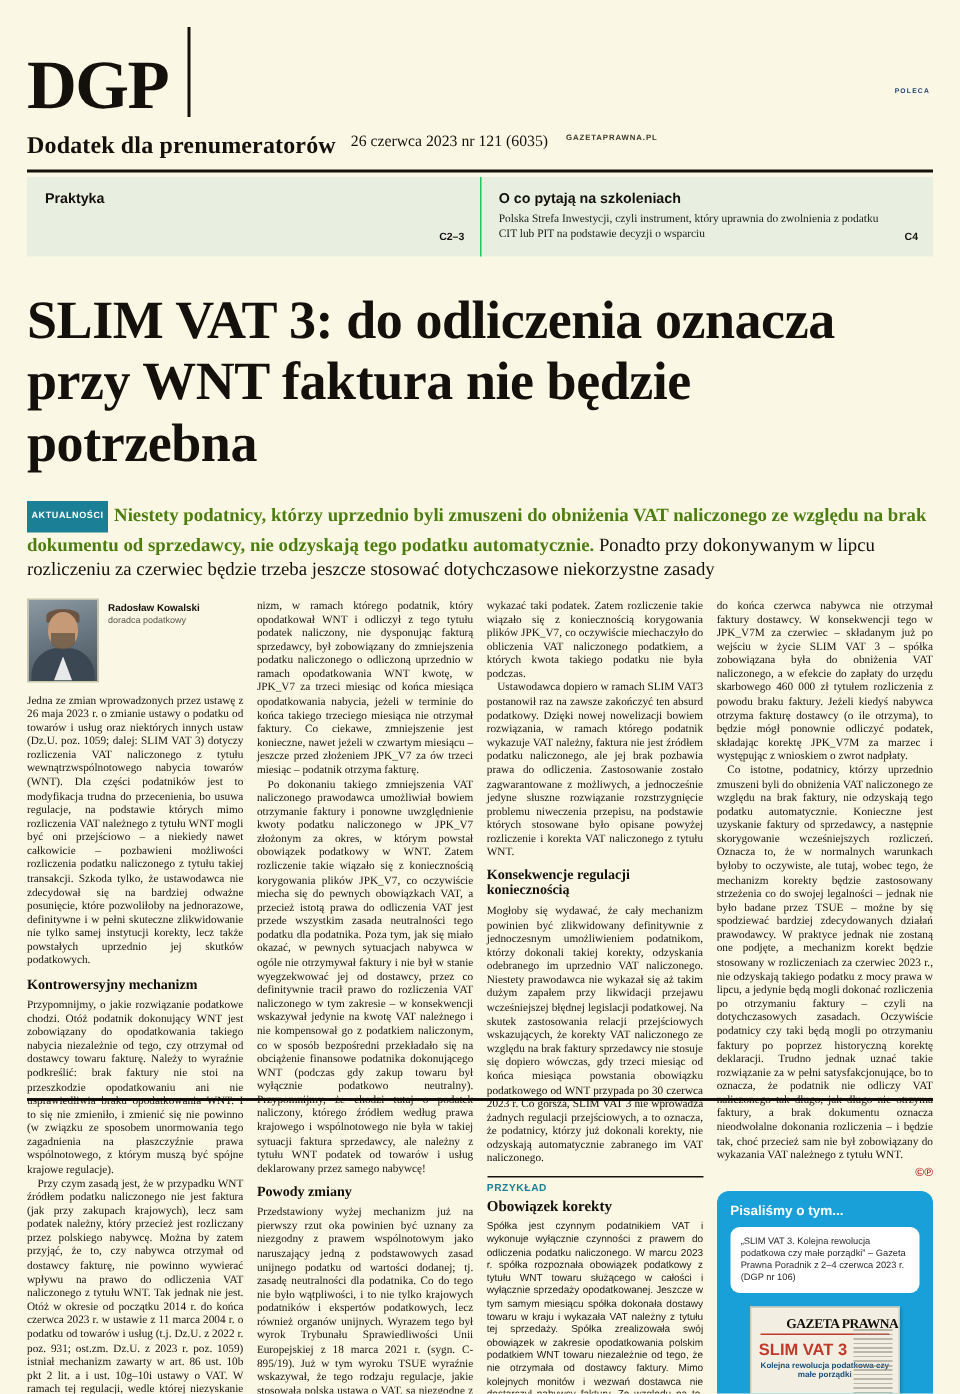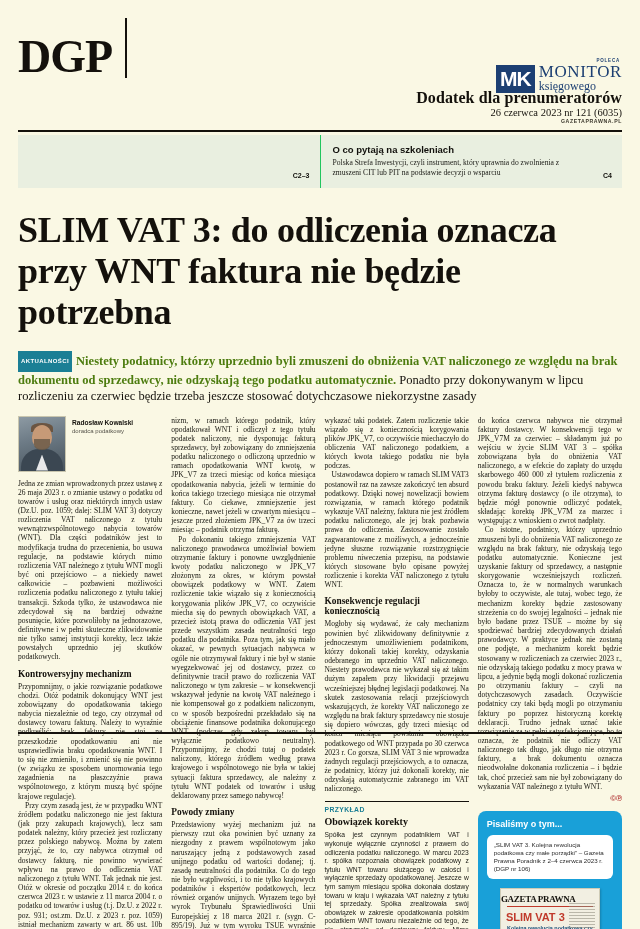--- a/index.html
+++ b/index.html
@@ -21,26 +21,26 @@
     letter-spacing:-1px;color:#14110c;
   }
   .mast-rule{
     width:2px;height:60px;background:#14110c;margin:0 13px 2px 13px;
   }
   .mast-title{
     font-family:"Liberation Serif", serif;
     font-weight:bold;font-size:44px;line-height:46px;
     letter-spacing:-0.5px;color:#14110c;
   }
-  .mast-sub-row{display:flex;align-items:flex-end;margin-top:9px;flex-direction:column;}
+  .mast-sub-row{display:flex;align-items:flex-start;margin-top:9px;}
   .mast-sub{
     font-family:"Liberation Serif", serif;
     font-weight:bold;font-size:16px;color:#14110c;letter-spacing:0.1px;
   }
-  .mast-date{font-size:10.5px;margin-left:32px;color:#14110c;}
+  .mast-date{font-size:10.5px;margin-left:10px;color:#14110c;}
   .mast-site{
     font-family:"Liberation Sans", sans-serif;
     font-size:5.2px;font-weight:bold;letter-spacing:0.6px;
     margin-left:12px;color:#3b372c;
   }
   
   .mk-block{position:absolute;right:18px;top:58px;width:140px;text-align:right;}
   .mk-poleca{
     font-family:"Liberation Sans", sans-serif;
     font-size:4.5px;font-weight:bold;letter-spacing:0.8px;color:#1c3f72;
@@ -186,21 +186,21 @@
     background:#ffffff;border-radius:6px;padding:6px 7px;
     font-family:"Liberation Sans", sans-serif;
     font-size:6.2px;line-height:8px;color:#2b2b2b;
   }
   .cover{
     margin:9px auto 0 auto;width:98px;height:140px;background:#f2efe2;
     border:1px solid #cfcbb6;box-shadow:1px 1px 2px rgba(0,0,0,.2);
     position:relative;overflow:hidden;
   }
   .cover-top{
-    text-align:left;font-family:"Liberation Serif", serif;
+    text-align:right;font-family:"Liberation Serif", serif;
     font-weight:bold;font-size:9px;letter-spacing:-0.3px;
     padding-top:5px;color:#14110c;
   }
   .cover-rule{height:1px;background:#c0392b;margin:2px 6px 0 6px;}
   .cover-band{margin:4px 5px 0 5px;}
   .cover-slim{
     font-family:"Liberation Sans", sans-serif;font-weight:bold;
     font-size:11px;color:#c0392b;line-height:12px;
   }
   .cover-sub{
@@ -236,39 +236,33 @@
       <div class="mast-rule"></div>
     </div>
     <div class="mast-sub-row">
       <div class="mast-sub">Dodatek dla prenumeratorów</div>
       <div class="mast-date">26 czerwca 2023  nr 121  (6035)</div>
       <div class="mast-site">GAZETAPRAWNA.PL</div>
     </div>
 
     <div class="mk-block">
       <div class="mk-poleca">POLECA</div>
-      <div class="mk-row">
-        <div class="mk-badge">MK</div>
-        <div class="mk-words">
-          <div class="mk-monitor">MONITOR</div>
-          <div class="mk-ksieg">księgowego</div>
-        </div>
-      </div>
     </div>
 
     <hr class="mast-hr">
   </div>
 
   <div class="teasers">
     <div class="teaser">
+      <h3>Praktyka</h3>
       <div class="ref">C2–3</div>
     </div>
     <div class="teaser">
       <h3>O co pytają na szkoleniach</h3>
-      <p>Polska Strefa Inwestycji, czyli instrument, który uprawnia do zwolnienia z zmuszeni CIT lub PIT na podstawie decyzji o wsparciu</p>
+      <p>Polska Strefa Inwestycji, czyli instrument, który uprawnia do zwolnienia z podatku CIT lub PIT na podstawie decyzji o wsparciu</p>
       <div class="ref">C4</div>
     </div>
   </div>
 
   <h1 class="headline">
     <span>SLIM VAT 3: do odliczenia oznacza</span>
     <span class="l2">przy WNT faktura nie będzie potrzebna</span>
   </h1>
 
   <div class="lead">

